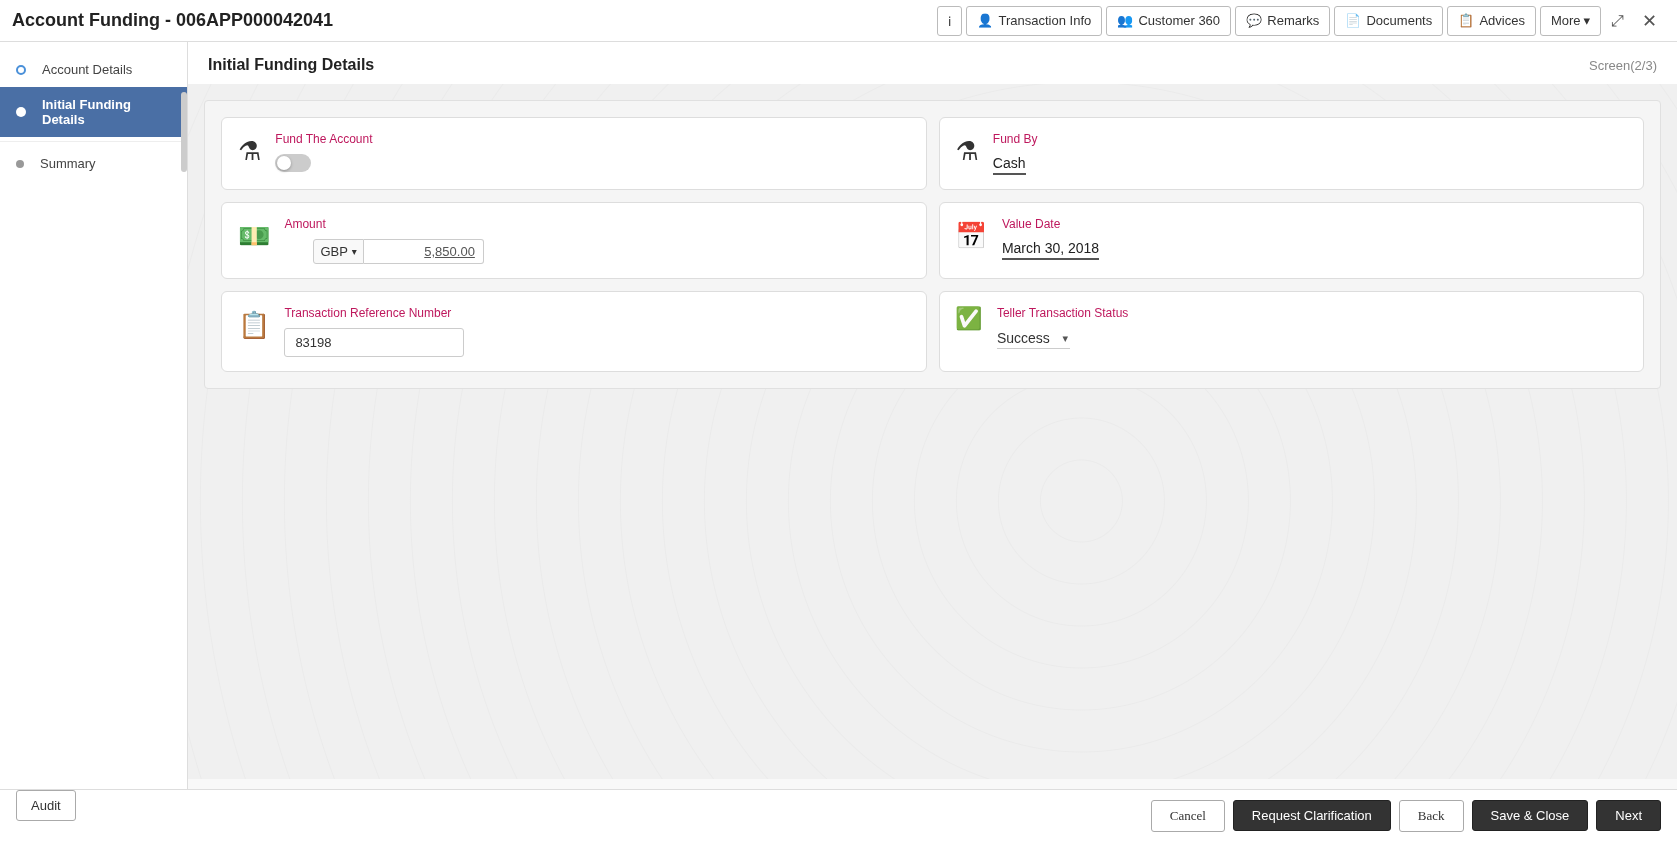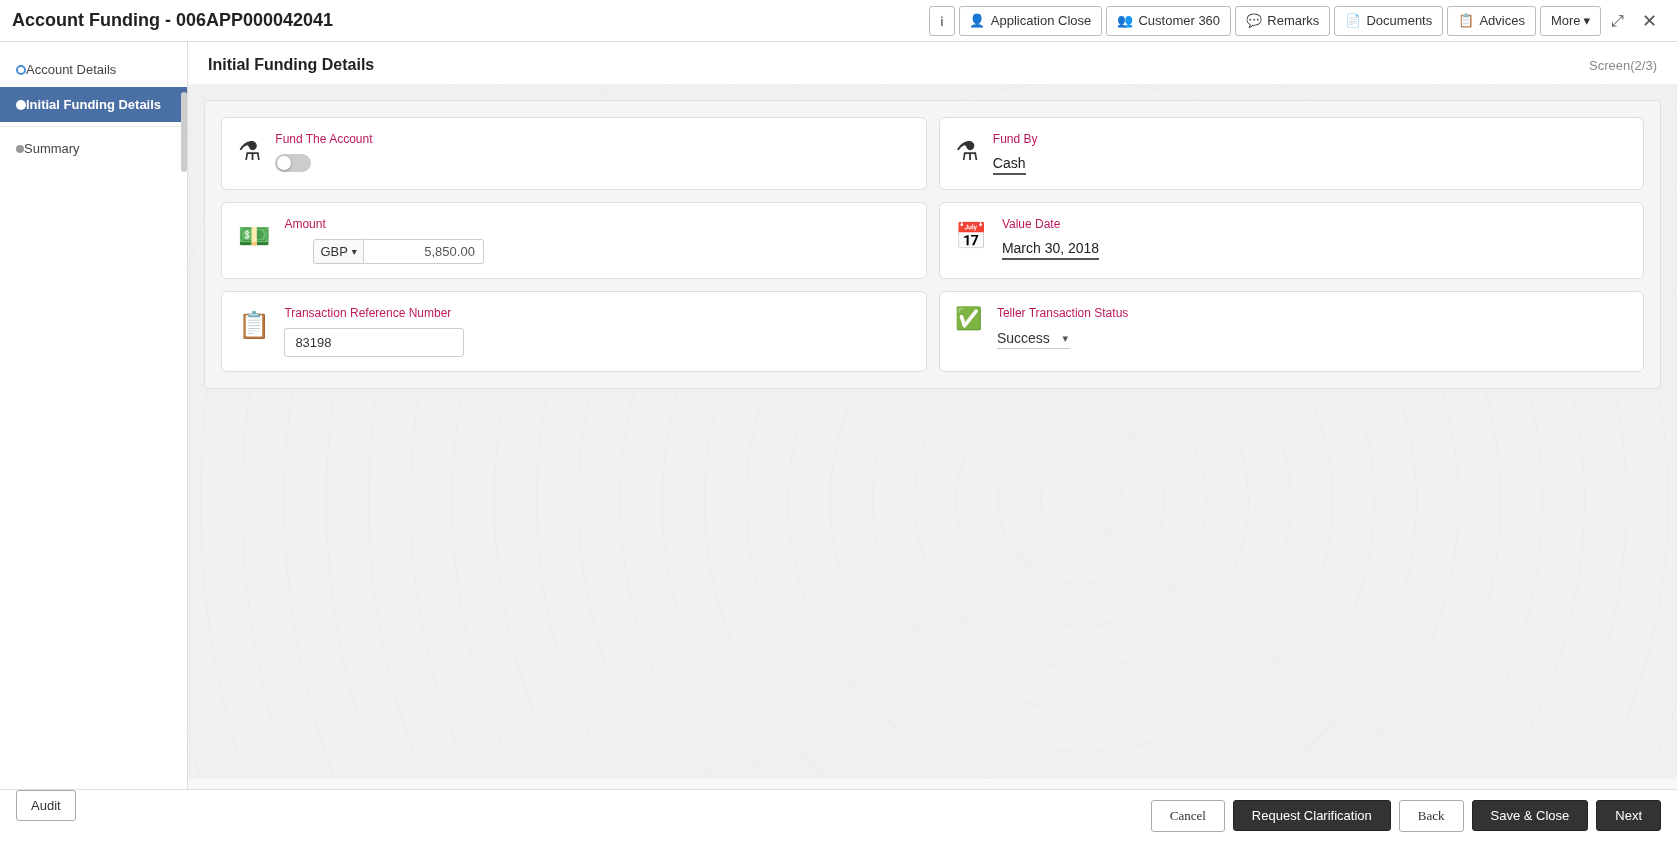--- a/index.html
+++ b/index.html
@@ -74,21 +74,21 @@
       display: flex;
       flex-direction: column;
     }
     .sidebar-item {
       display: flex;
       align-items: center;
       padding: 10px 16px;
       font-size: 13px;
       cursor: pointer;
       color: #444;
-      gap: 0;
+      gap: 16px;
     }
     .sidebar-item.active {
       background: #4a6fa5;
       color: #fff;
       font-weight: bold;
     }
     .sidebar-item .dot {
       width: 8px;
       height: 8px;
       border-radius: 50%;
@@ -242,20 +242,21 @@
     .amount-input {
       border: 1px solid #ccc;
       border-left: none;
       border-radius: 0 3px 3px 0;
       padding: 4px 8px;
       font-size: 13px;
       text-align: right;
       color: #555;
       background: #fff;
       width: 120px;
+      text-decoration: underline;
     }
 
     
     .ref-input {
       border: 1px solid #ccc;
       border-radius: 3px;
       padding: 6px 10px;
       font-size: 13px;
       color: #333;
       width: 180px;
@@ -333,21 +334,21 @@
 <body>
 
 <div class="header">
   <span class="header-title">Account Funding - 006APP000042041</span>
   <div class="header-actions">
     <button class="header-btn">
       <span>ℹ</span>
     </button>
     <button class="header-btn">
       <span>👤</span>
-      <span>Application Close</span>
+      <span>Transaction Info</span>
     </button>
     <button class="header-btn">
       <span>👥</span>
       <span>Customer 360</span>
     </button>
     <button class="header-btn">
       <span>💬</span>
       <span>Remarks</span>
     </button>
     <button class="header-btn">

